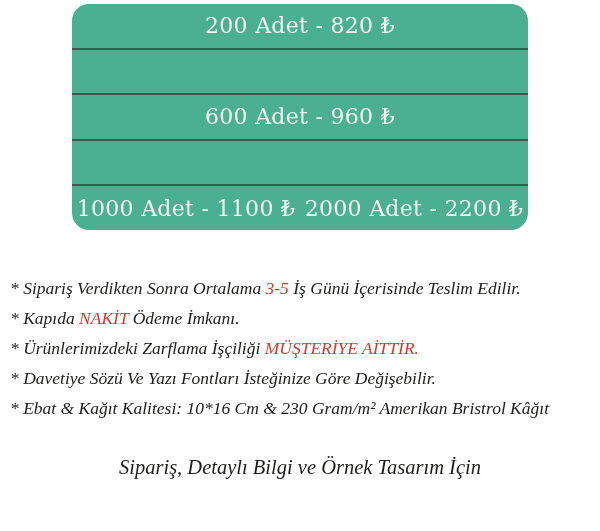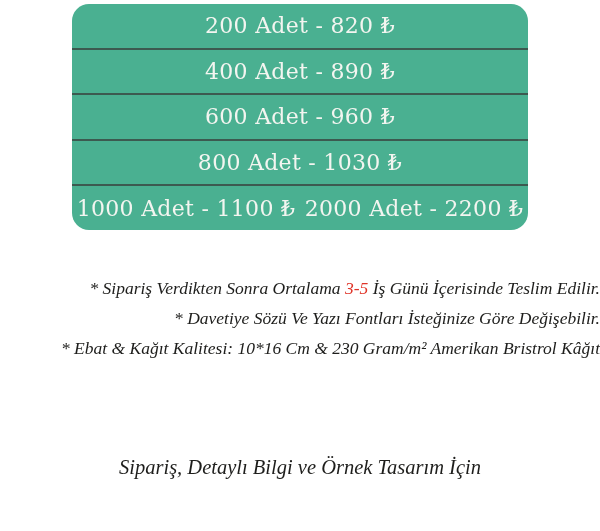--- a/index.html
+++ b/index.html
@@ -44,21 +44,22 @@
     color:var(--table-text);
     font-family:"DejaVu Serif","DejaVu Sans",serif;
     font-size:22px;
     letter-spacing:0.3px;
     white-space:nowrap;
   }
   
   .notes{
     position:absolute;
     left:0;right:0;top:273px;
-    text-align:right;
+    text-align:left;
+    padding-left:10px;
   }
   .note-line{
     height:30px;
     line-height:30px;
     font-style:italic;
     font-size:17.5px;
     color:var(--body-text);
     white-space:nowrap;
   }
   .accent-red{color:var(--accent-red);}
@@ -79,32 +80,32 @@
     white-space:nowrap;
   }
 </style>
 </head>
 <body>
 
 <div class="price-table">
   <div style="display:contents"><div class="row">
         <div class="cell">200 Adet - 820 ₺</div>
       </div><div class="row">
-        <div class="cell">400 Adet - 890 ₺</div>
       </div><div class="row">
         <div class="cell">600 Adet - 960 ₺</div>
       </div><div class="row">
-        <div class="cell">800 Adet - 1030 ₺</div>
       </div><div class="row">
         <div class="cell">1000 Adet - 1100 ₺</div>
         <div class="cell">2000 Adet - 2200 ₺</div>
       </div></div>
 </div>
 
 <div class="notes">
     <div class="note-line"><span>* Sipariş Verdikten Sonra Ortalama </span><span class="accent-red">3-5</span><span> İş Günü İçerisinde Teslim Edilir.</span></div>
+    <div class="note-line"><span>* Kapıda </span><span class="accent-red">NAKİT</span><span> Ödeme İmkanı.</span></div>
+    <div class="note-line"><span>* Ürünlerimizdeki Zarflama İşçiliği </span><span class="accent-red">MÜŞTERİYE AİTTİR.</span></div>
     <div class="note-line"><span>* Davetiye Sözü Ve Yazı Fontları İsteğinize Göre Değişebilir.</span></div>
     <div class="note-line"><span>* Ebat &amp; Kağıt Kalitesi: 10*16 Cm &amp; 230 Gram/m² Amerikan Bristrol Kâğıt</span></div>
   </div>
 
 <div class="footer">
   <div class="footer-line">Sipariş, Detaylı Bilgi ve Örnek Tasarım İçin</div>
 </div>
 
 </body></html>

